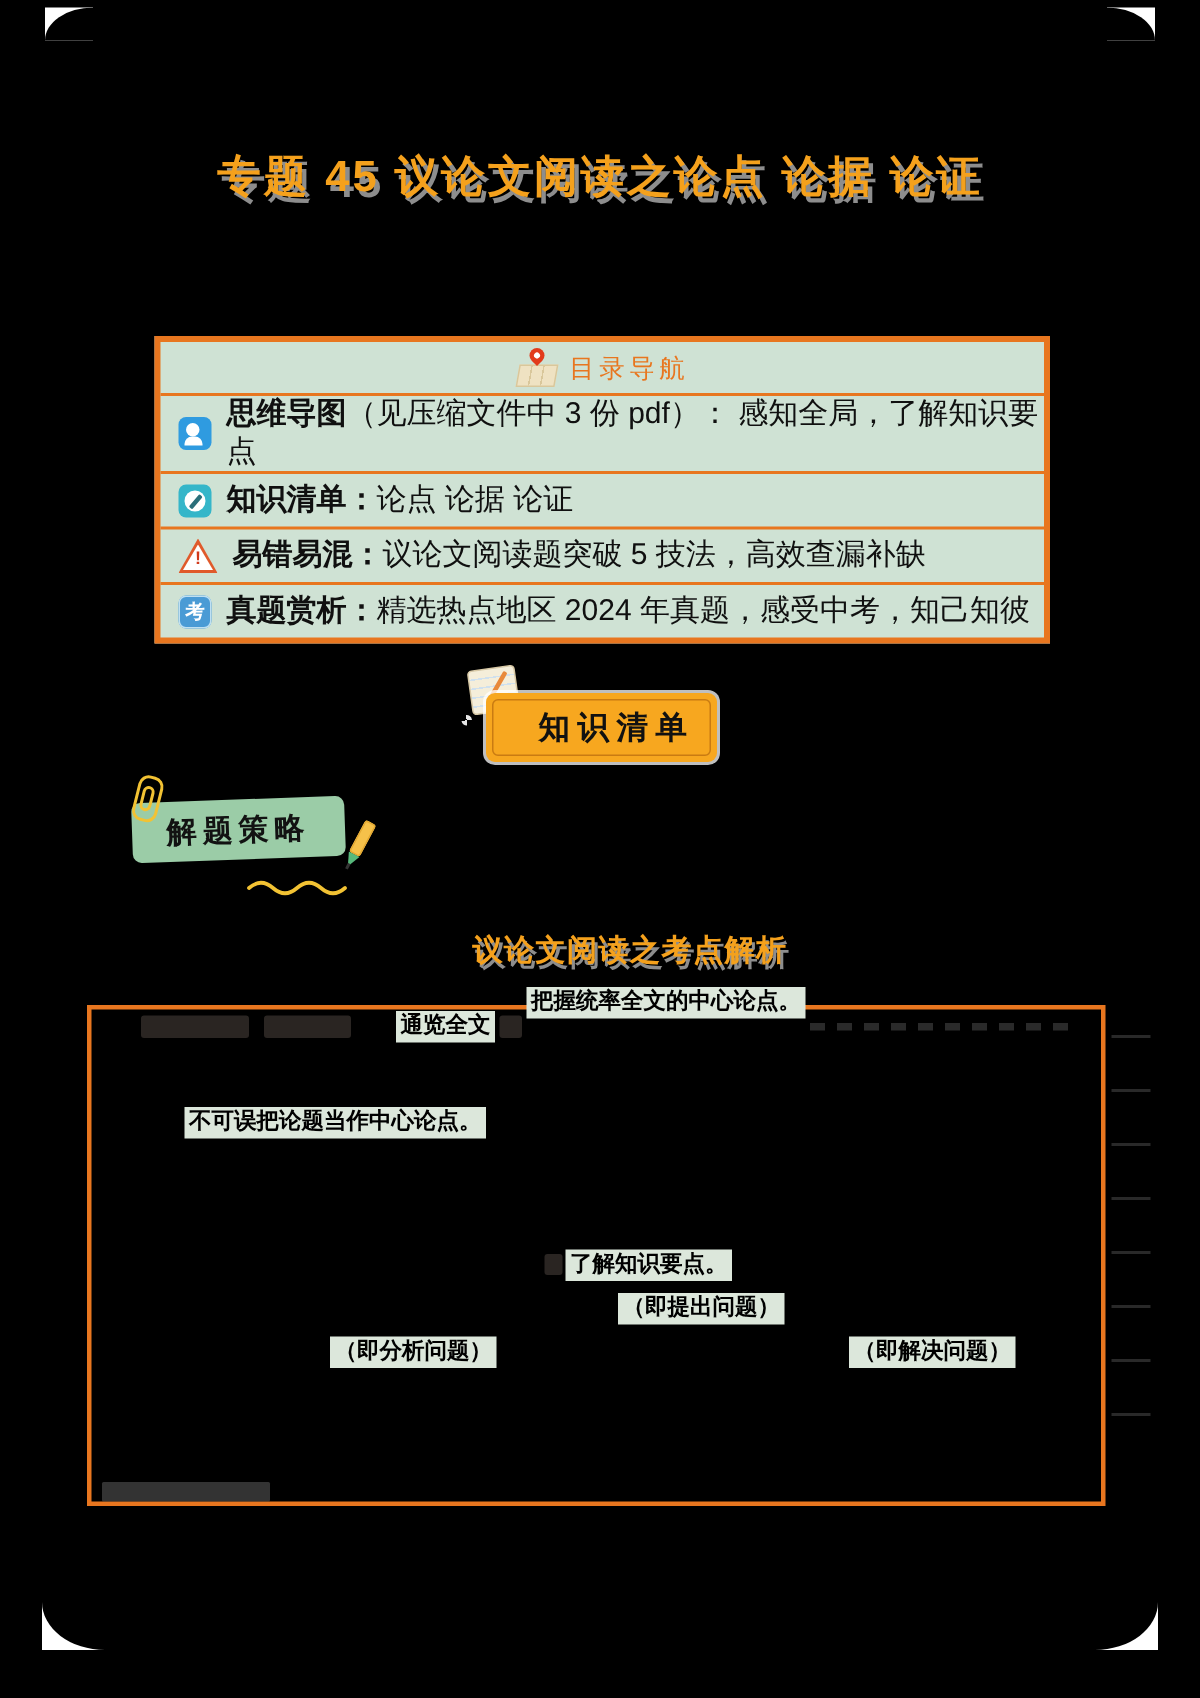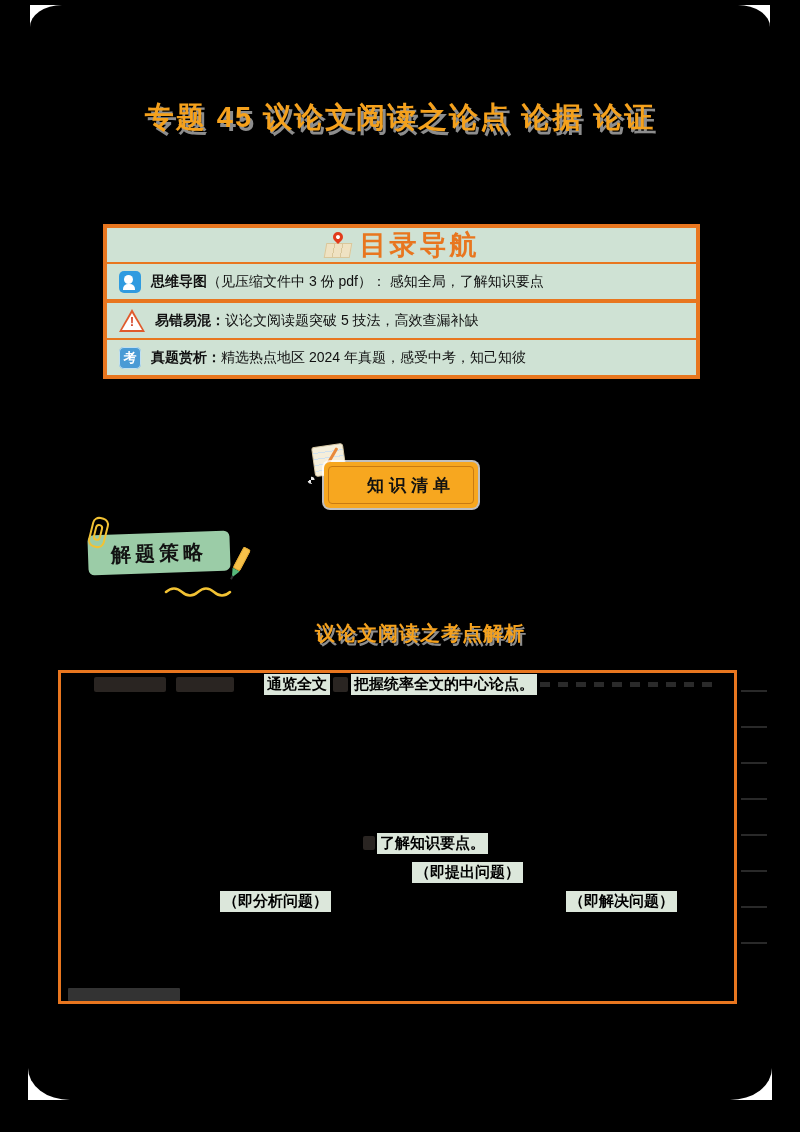--- a/index.html
+++ b/index.html
@@ -16,25 +16,25 @@
 
   
   .doc-title{position:absolute;left:0;right:0;top:98px;text-align:center;
     font-size:29px;font-weight:800;color:#F5A11C;letter-spacing:2px;
     text-shadow:3px 4px 0 #8d8d8d;}
 
   
   .toc{position:absolute;left:103px;top:224px;width:589px;border:4px solid #E8761F;
        background:#CFE2D4;display:flex;flex-direction:column;}
   .toc-header{height:34px;display:flex;align-items:center;justify-content:center;gap:8px;
-       color:#E8761F;font-size:27px;font-weight:700;letter-spacing:3px;}
+       color:#E8761F;font-size:17px;font-weight:400;letter-spacing:3px;}
   .toc-divider{height:2px;background:#E8761F;}
   .toc-row{display:flex;align-items:center;gap:10px;padding:0 0 0 12px;min-height:35px;}
   .toc-cell{display:flex;flex-direction:column;justify-content:center;}
-  .toc-text{font-size:14px;color:#101010;line-height:1.25;}
+  .toc-text{font-size:20px;color:#101010;line-height:1.25;}
   .toc-text b{font-weight:800;}
 
   
   .icn{position:relative;flex:0 0 auto;}
   .sq{width:22px;height:22px;border-radius:5px;}
   .icn-map{width:28px;height:26px;}
   .icn-map .fold{position:absolute;left:1px;bottom:0;width:24px;height:13px;background:#EFE2C2;
       transform:skewX(-10deg);border:1px solid #d9c79b;
       background-image:linear-gradient(90deg,transparent 7px,#d9c79b 7px,#d9c79b 8px,transparent 8px,transparent 15px,#d9c79b 15px,#d9c79b 16px,transparent 16px);}
   .icn-map .pin{position:absolute;left:9px;top:0;width:10px;height:10px;background:#E23B1B;
@@ -55,21 +55,21 @@
   .icn-warn .t2{position:absolute;left:3px;top:4px;width:20px;height:17px;background:#fff;clip-path:polygon(50% 0,100% 100%,0 100%);}
   .icn-warn .ex{position:absolute;left:0;right:0;top:7px;text-align:center;color:#D1391B;font-size:12px;font-weight:800;line-height:1;}
   .icn-exam{background:#4A9BD5;box-shadow:0 0 0 1px #bfe0f2 inset;display:flex;align-items:center;justify-content:center;
       color:#fff;font-size:13px;font-weight:700;}
 
   
   .kbtn{position:absolute;left:324px;top:462px;width:154px;height:46px;background:#F7A71F;
         border-radius:6px;box-shadow:0 0 0 2px rgba(255,255,255,0.75);}
   .kbtn::after{content:"";position:absolute;inset:4px;border:1.6px solid #C97B12;border-radius:4px;}
   .kbtn span{position:absolute;inset:0;display:flex;align-items:center;justify-content:center;
-        font-size:17px;font-weight:800;color:#111;letter-spacing:5px;padding-left:20px;}
+        font-size:21px;font-weight:800;color:#111;letter-spacing:5px;padding-left:20px;}
   .notebook{position:absolute;left:311px;top:443px;width:36px;height:34px;transform:rotate(-8deg);}
   .notebook .page{position:absolute;inset:2px;background:#F5EEDA;border:1px solid #d8c9a6;border-radius:3px;
         background-image:repeating-linear-gradient(180deg,transparent 0 5px,#cfe0ee 5px 6px);}
   .notebook .pen{position:absolute;left:20px;top:4px;width:3px;height:20px;background:#E8893B;transform:rotate(38deg);border-radius:1px;}
   .notebook .spark{position:absolute;left:-6px;bottom:-4px;width:7px;height:7px;
         background:conic-gradient(#fff 0 25%,transparent 0 50%,#fff 0 75%,transparent 0);border-radius:50%;opacity:.9;}
 
   
   .tag{position:absolute;left:88px;top:533px;width:142px;height:40px;background:#9BCCA7;border-radius:6px;
        transform:rotate(-2deg);display:flex;align-items:center;justify-content:center;
@@ -85,21 +85,21 @@
 
   
   .sec-heading{position:absolute;left:0;right:0;top:620px;text-align:center;font-size:20px;font-weight:800;
        color:#F5A11C;letter-spacing:1px;text-shadow:2px 3px 0 #8d8d8d;padding-left:40px;}
 
   
   .sbox{position:absolute;left:58px;top:670px;width:673px;height:328px;border:3px solid #E8761F;background:#000;}
   .frag{position:absolute;background:#DCE7DB;color:#000;font-size:15px;font-weight:600;
         padding:1px 3px;line-height:1.25;white-space:nowrap;}
   .f0{left:264px;top:674px;}
-  .f1{left:351px;top:674px;}
+  .f1{left:351px;top:658px;}
   .f2{left:123px;top:738px;}
   .f3{left:377px;top:833px;}
   .f4{left:396px;top:862px;margin-left:16px;}
   .f5{left:220px;top:891px;}
   .f6{left:534px;top:891px;margin-left:32px;}
   .faint{position:absolute;background:#2a2522;border-radius:2px;}
   .fa0{left:94px;top:677px;width:72px;height:15px;}
   .fa1{left:176px;top:677px;width:58px;height:15px;}
   .fa2{left:333px;top:677px;width:15px;height:15px;}
   .fa3{left:363px;top:836px;width:12px;height:14px;}
@@ -130,20 +130,24 @@
     </div>
     <div class="toc-divider"></div>
 
     <div class="toc-row">
       <span class="icn sq icn-mind"></span>
       <span class="toc-text"><b>思维导图</b><span>（见压缩文件中 3 份 pdf）： 感知全局，了解知识要点</span></span>
     </div>
     <div class="toc-divider"></div>
 
     <div class="toc-cell">
+      <div class="toc-row">
+        <span class="icn sq icn-note"></span>
+        <span class="toc-text"><b>知识清单：</b><span>论点 论据 论证</span></span>
+      </div>
     </div>
     <div class="toc-divider"></div>
 
     <div class="toc-row">
       <span class="icn icn-warn">
           <span class="t1"></span>
           <span class="t2"></span>
           <span class="ex">!</span>
         </span>
       <span class="toc-text"><b>易错易混：</b><span>议论文阅读题突破 5 技法，高效查漏补缺</span></span>
@@ -182,20 +186,21 @@
 
   <span class="faint fa0"></span>
   <span class="faint fa1"></span>
   <span class="faint fa2"></span>
   <span class="faint fa3"></span>
   <span class="dashrow"></span>
   <span class="faint faint-bottom"></span>
 
   <span class="frag f0">通览全文</span>
   <span class="frag f1">把握统率全文的中心论点。</span>
+  <span class="frag f2">不可误把论题当作中心论点。</span>
   <span class="frag f3">了解知识要点。</span>
   <span class="frag f4">（即提出问题）</span>
   <span class="frag f5">（即分析问题）</span>
   <span class="frag f6">（即解决问题）</span>
 
   <span class="tick" style="top:690px"></span>
   <span class="tick" style="top:726px"></span>
   <span class="tick" style="top:762px"></span>
   <span class="tick" style="top:798px"></span>
   <span class="tick" style="top:834px"></span>

